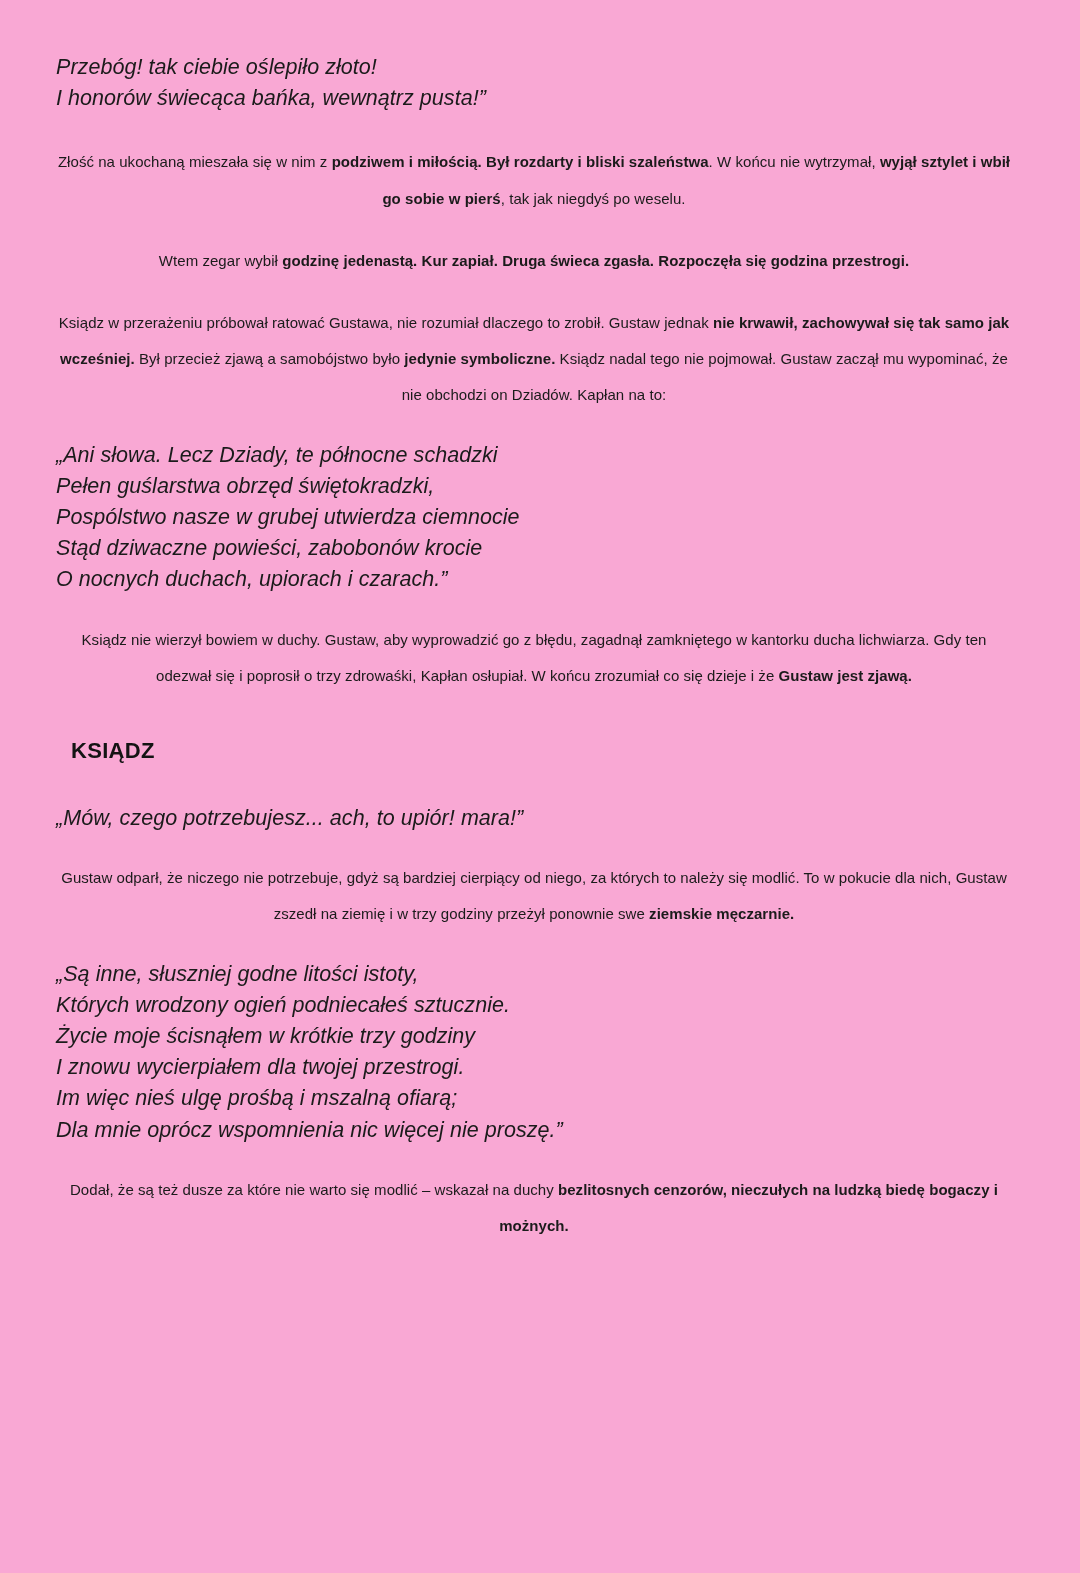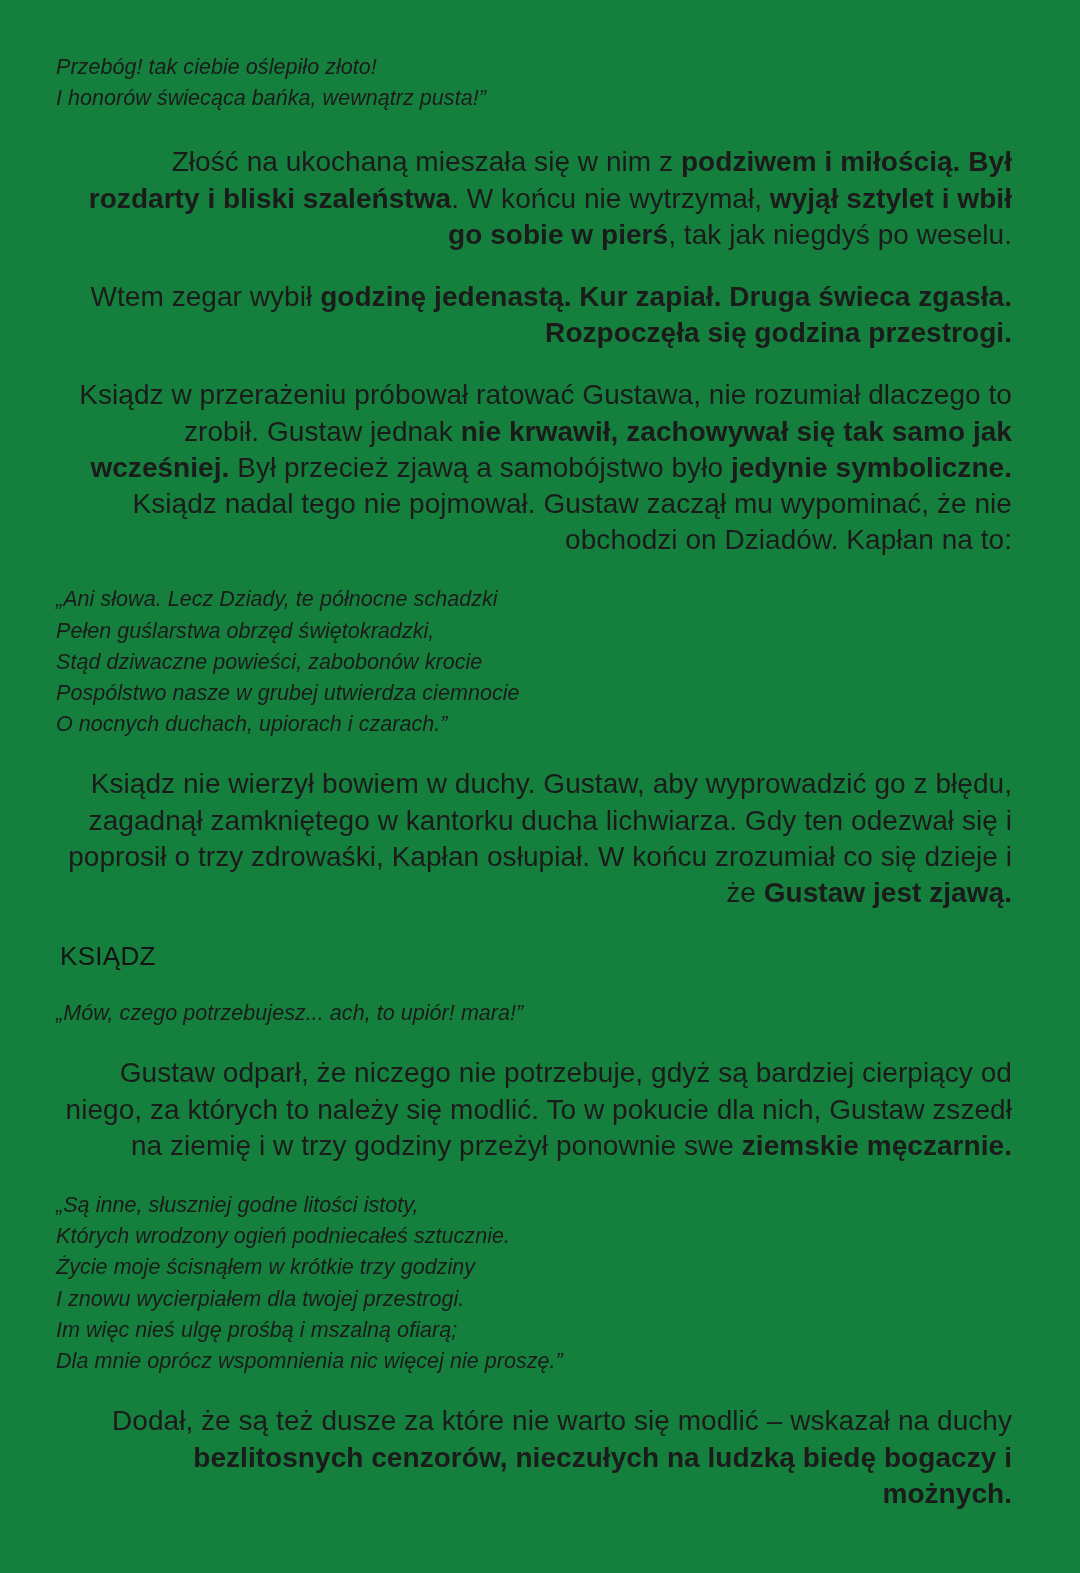--- a/index.html
+++ b/index.html
@@ -14,57 +14,57 @@
     font-family: "Liberation Sans", sans-serif;
     color: #1b1b1b;
     -webkit-font-smoothing: antialiased;
     overflow: hidden;
   }
   #page {
     box-sizing: border-box;
     width: 1080px;
     height: 1573px;
     padding: 52px 58px 0 56px;
-    background: #15803d;
+    background: #f9a8d4;
   }
 
   
   .verse {
     font-style: italic;
     font-size: 21.5px;
     line-height: 31.2px;
     letter-spacing: 0.05px;
     color: #1b1b1b;
     margin: 0;
   }
   .verse .line {
     display: block;
     white-space: pre-wrap;
   }
 
   
   .para {
-    font-size: 28px;
+    font-size: 15px;
     line-height: 36.2px;
     letter-spacing: 0.05px;
     color: #1b1b1b;
     margin: 0;
     max-width: 956px;
-    text-align: right;
+    text-align: center;
   }
   .para b, .para strong { font-weight: 700; }
 
   
   .speaker {
-    font-size: 26px;
+    font-size: 22px;
     line-height: 31px;
-    font-weight: 400;
+    font-weight: 700;
     letter-spacing: 0.3px;
     color: #141414;
-    margin: 4px;
+    margin: 15px;
   }
 
   
   .gap-lg { height: 30px; }
   .gap-md { height: 26px; }
   .gap-sm { height: 22px; }
 </style>
 </head>
 <body>
 
@@ -85,22 +85,22 @@
 
   <div class="gap-md"></div>
 
   <p class="para"><span>Ksiądz w przerażeniu próbował ratować Gustawa, nie rozumiał dlaczego to zrobił. Gustaw jednak </span><b>nie krwawił, zachowywał się tak samo jak wcześniej.</b><span> Był przecież zjawą a samobójstwo było </span><b>jedynie symboliczne.</b><span> Ksiądz nadal tego nie pojmował. Gustaw zaczął mu wypominać, że nie obchodzi on Dziadów. Kapłan na to:</span></p>
 
   <div class="gap-md"></div>
 
   <div class="verse">
       <span class="line">„Ani słowa. Lecz Dziady, te północne schadzki</span>
       <span class="line">Pełen guślarstwa obrzęd świętokradzki,</span>
+      <span class="line">Pospólstwo nasze w grubej utwierdza ciemnocie</span>
       <span class="line">Stąd dziwaczne powieści, zabobonów krocie</span>
-      <span class="line">Pospólstwo nasze w grubej utwierdza ciemnocie</span>
       <span class="line">O nocnych duchach, upiorach i czarach.”</span>
     </div>
 
   <div class="gap-md"></div>
 
   <p class="para"><span>Ksiądz nie wierzył bowiem w duchy. Gustaw, aby wyprowadzić go z błędu, zagadnął zamkniętego w kantorku ducha lichwiarza. Gdy ten odezwał się i poprosił o trzy zdrowaśki, Kapłan osłupiał. W końcu zrozumiał co się dzieje i że </span><b>Gustaw jest zjawą.</b></p>
 
   <div class="gap-md"></div>
 
   <h2 class="speaker">KSIĄDZ</h2>

